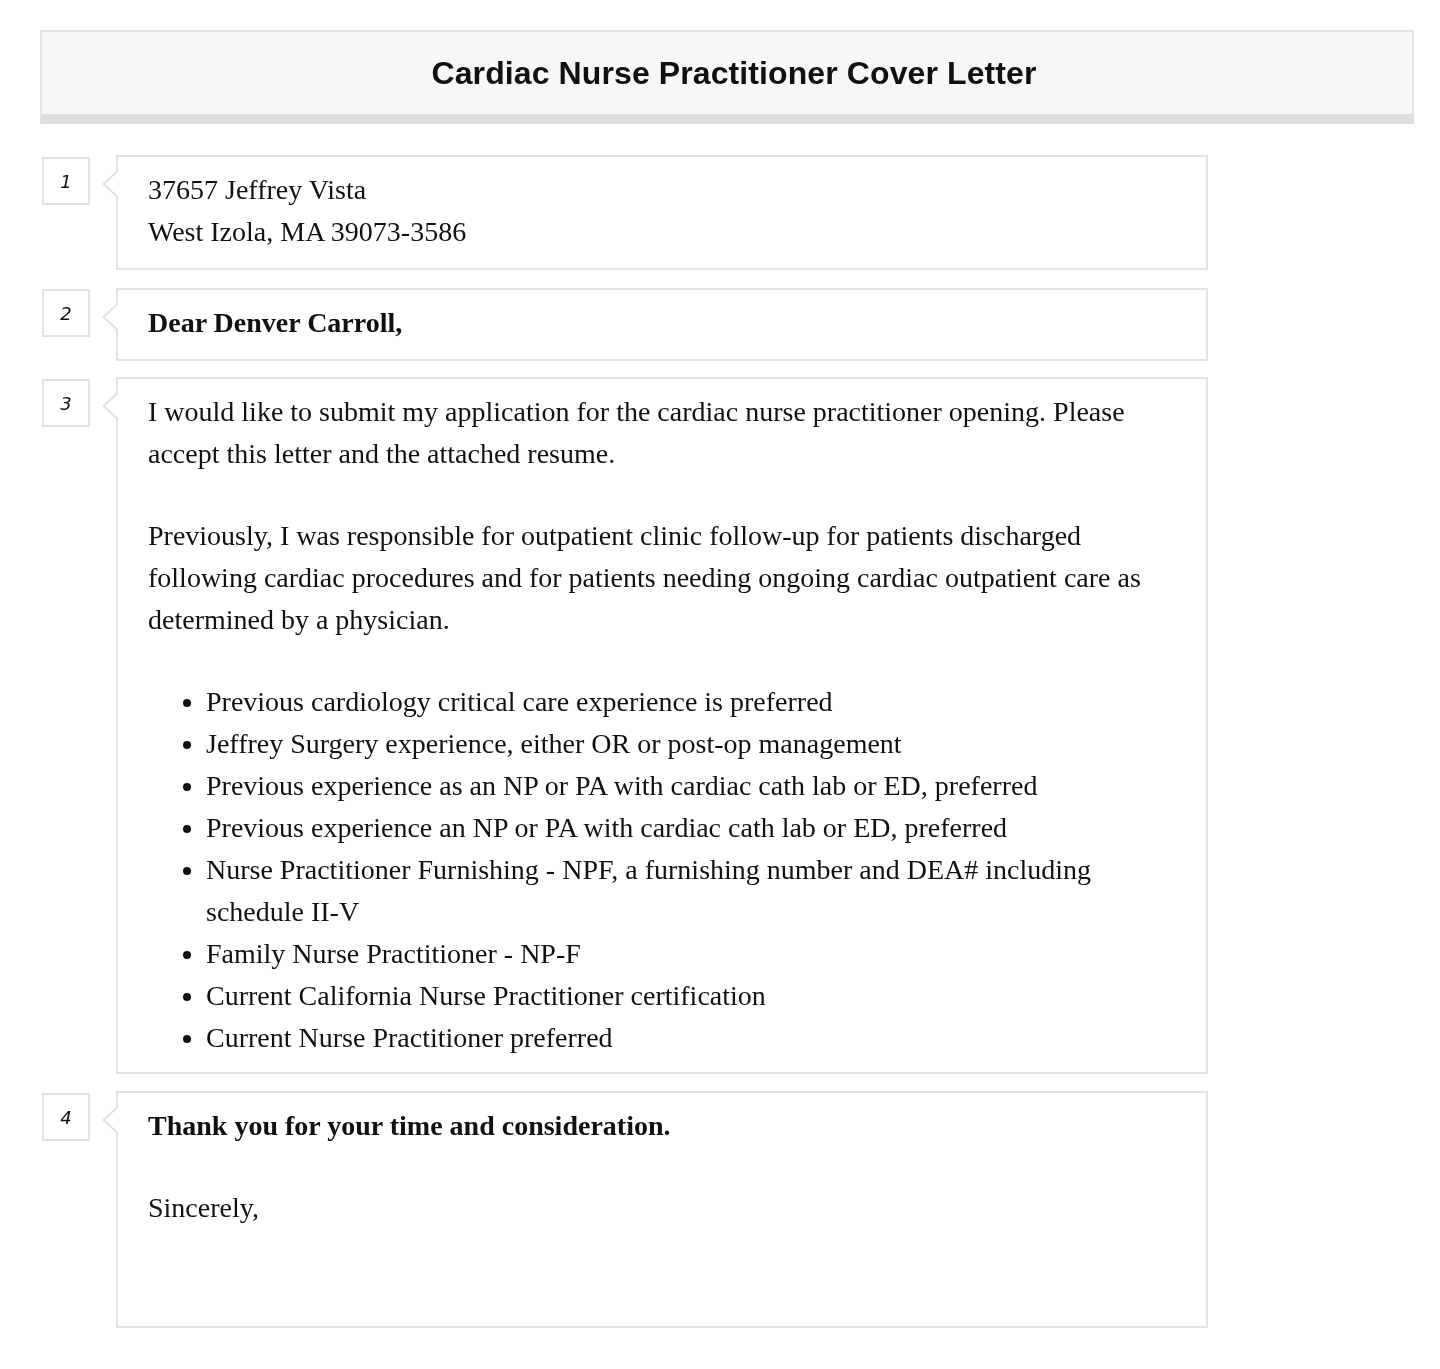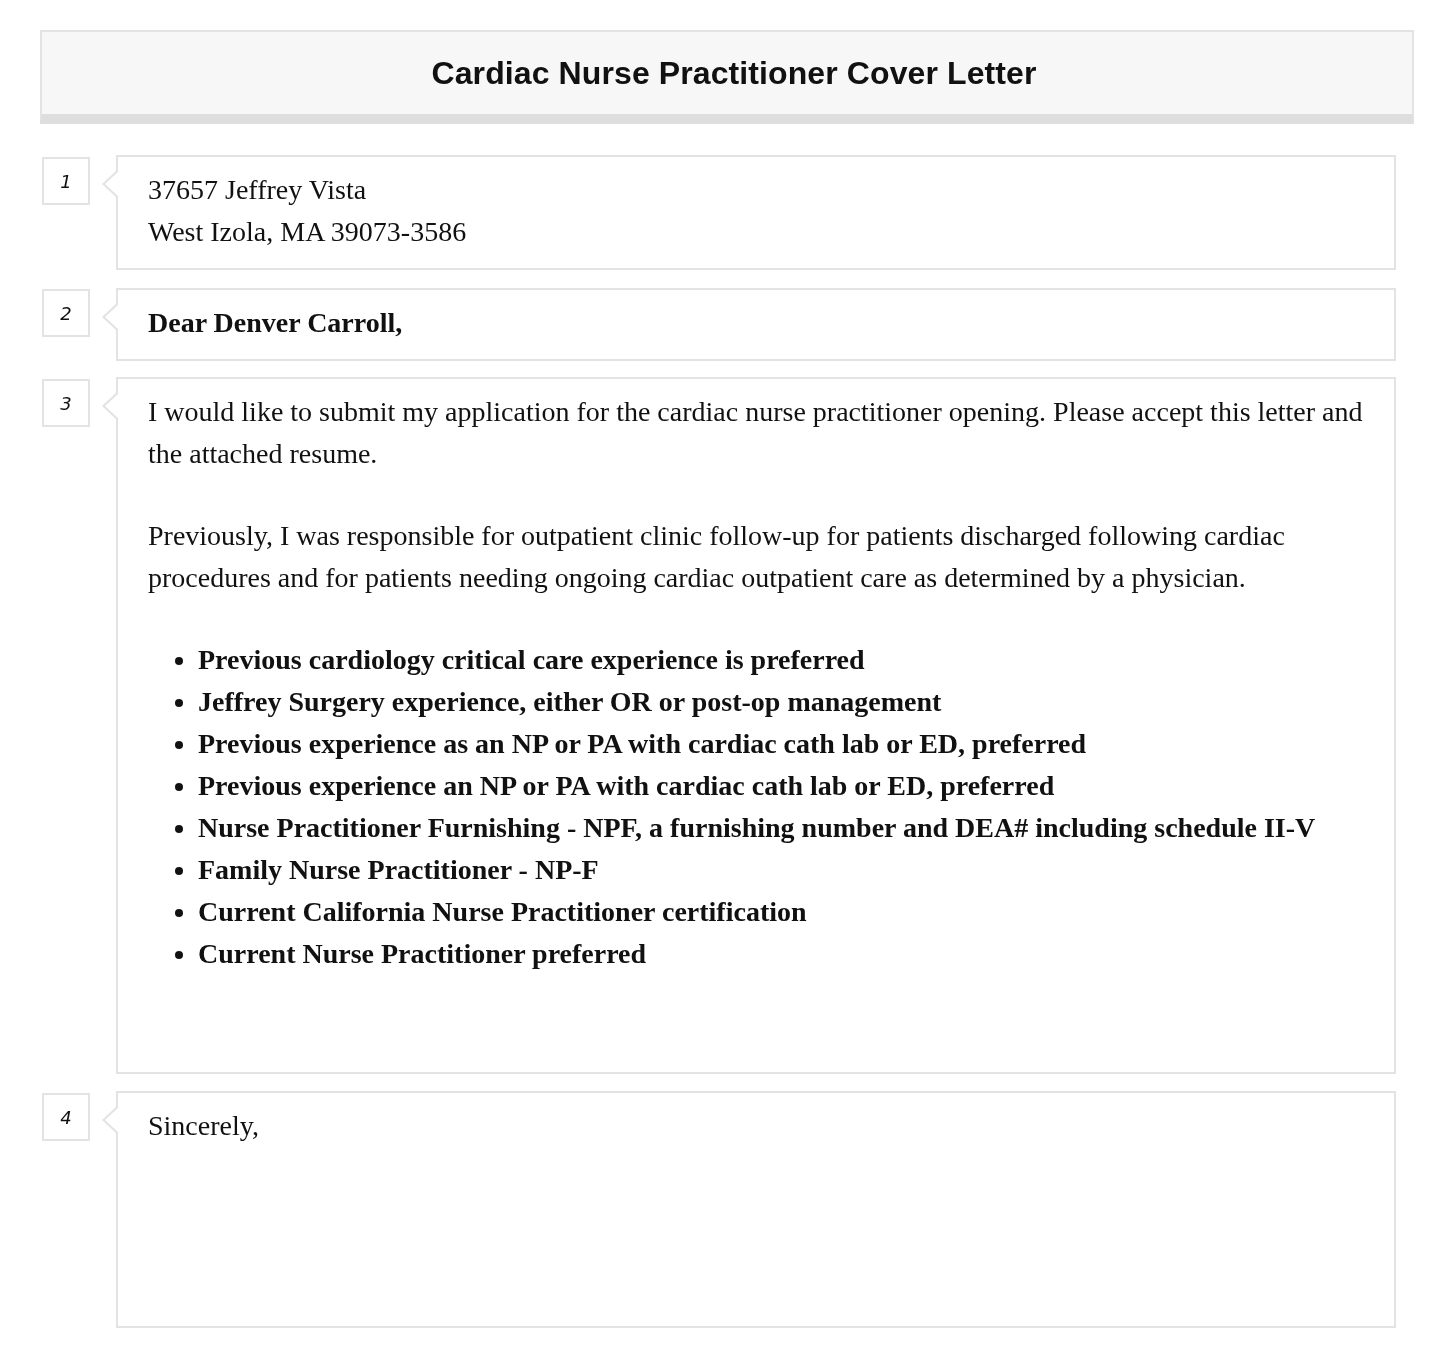--- a/index.html
+++ b/index.html
@@ -15,38 +15,38 @@
   }
   .block { position: absolute; left: 0; width: 1440px; }
   .num {
     position: absolute; left: 42px; width: 44px; height: 44px;
     border: 2px solid #e3e3e3; background: #fff; box-sizing: content-box;
     display: flex; align-items: center; justify-content: center;
     font-family: "DejaVu Sans", sans-serif; font-style: italic; font-size: 18px; color: #111;
     margin-top: 2px;
   }
   .box {
-    position: absolute; left: 116px; width: 1280px; border: 2px solid #e3e3e3;
+    position: absolute; left: 116px; width: 1092px; border: 2px solid #e3e3e3;
     background: #fff; box-sizing: border-box; padding: 12px 30px 14px 30px;
     font-family: "Liberation Serif", serif; font-size: 28px; line-height: 42px; color: #111;
   }
   .box::before {
     content: ""; position: absolute; left: -16px; top: 12px; width: 0; height: 0;
     border-top: 15px solid transparent; border-bottom: 15px solid transparent;
     border-right: 16px solid #e3e3e3;
   }
   .box::after {
     content: ""; position: absolute; left: -13px; top: 14px; width: 0; height: 0;
     border-top: 13px solid transparent; border-bottom: 13px solid transparent;
     border-right: 14px solid #fff;
   }
   .box p { margin: 0; }
   .box p + p, .box ul + p, .box p + ul { margin-top: 40px; }
   .bold { font-weight: bold; }
-  ul { margin: 0; padding-left: 50px; font-weight: bold; }
+  ul { margin: 8px; padding-left: 50px; }
   ul li { margin: 0; }
 </style>
 </head>
 <body>
 
 <div class="header">
   <h1>Cardiac Nurse Practitioner Cover Letter</h1>
 </div>
 
 <div class="block" style="top:155px;">
@@ -78,15 +78,16 @@
       <li>Family Nurse Practitioner - NP-F</li>
       <li>Current California Nurse Practitioner certification</li>
       <li>Current Nurse Practitioner preferred</li>
     </ul>
   </div>
 </div>
 
 <div class="block" style="top:1091px;">
   <div class="num">4</div>
   <div class="box" style="top:0; height:237px;">
+    <p class="bold">Thank you for your time and consideration.</p>
     <p>Sincerely,</p>
   </div>
 </div>
 
 </body></html>

